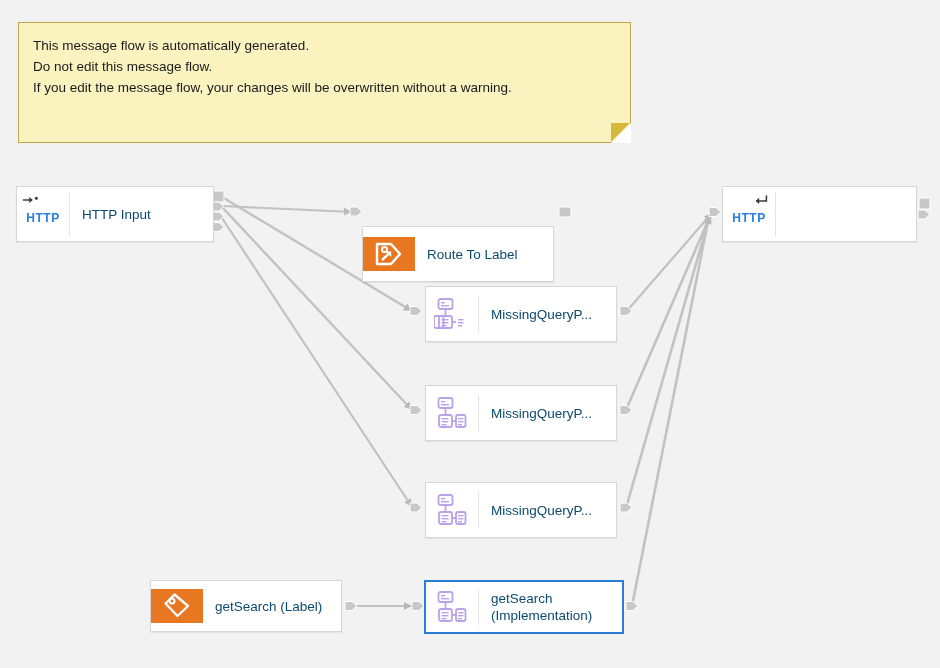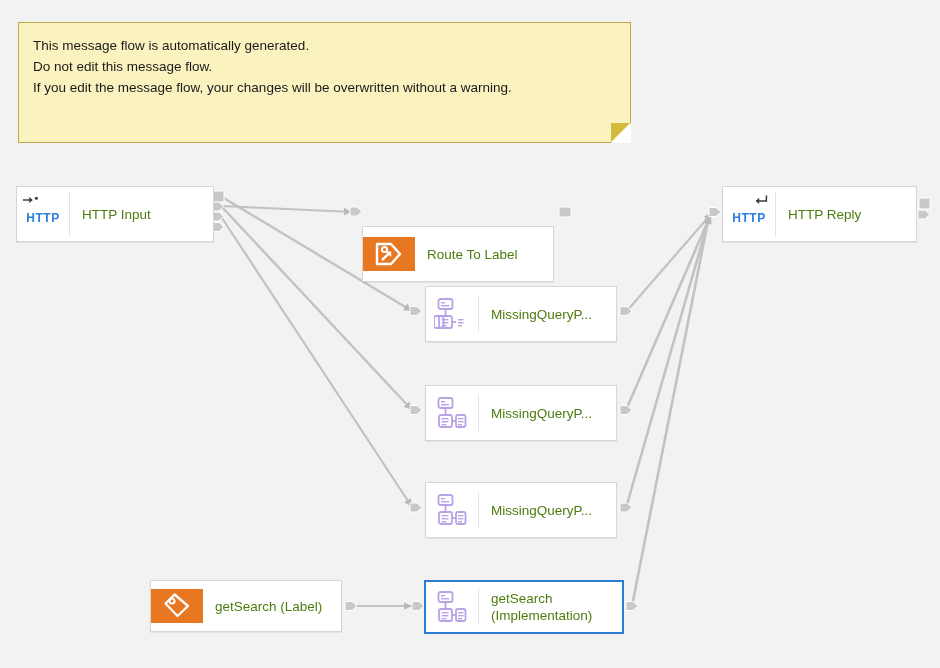--- a/index.html
+++ b/index.html
@@ -96,21 +96,21 @@
   }
   .node-icon.orange {
     background: #e87722;
   }
   .node-label {
     flex: 1;
     display: flex;
     align-items: center;
     padding: 0 12px;
     font-size: 13.5px;
-    color: #4d7c0f;
+    color: #0c4a6e;
     line-height: 17px;
     overflow: hidden;
     white-space: pre-line;
   }
 
   
   .http-wrap {
     position: relative;
     width: 46px;
     height: 44px;
@@ -323,17 +323,16 @@
     <div class="node" style="left:722px; top:186px; width:195px; height:56px;">
       <div class="node-icon plain">
         <div class="http-wrap">
           <svg class="http-glyph right" viewBox="0 0 20 14">
             <path d="M16,2 L16,8 L5,8" stroke="#3a3a3a" stroke-width="1.7" fill="none"></path>
             <path d="M8,4.5 L4,8 L8,11.5 Z" fill="#3a3a3a"></path>
           </svg>
           <div class="http-text">HTTP</div>
         </div>
       </div>
-      <div class="node-label">HTTP Reply</div>
     </div>
 
   </div>
 </div>
 
 </body></html>

